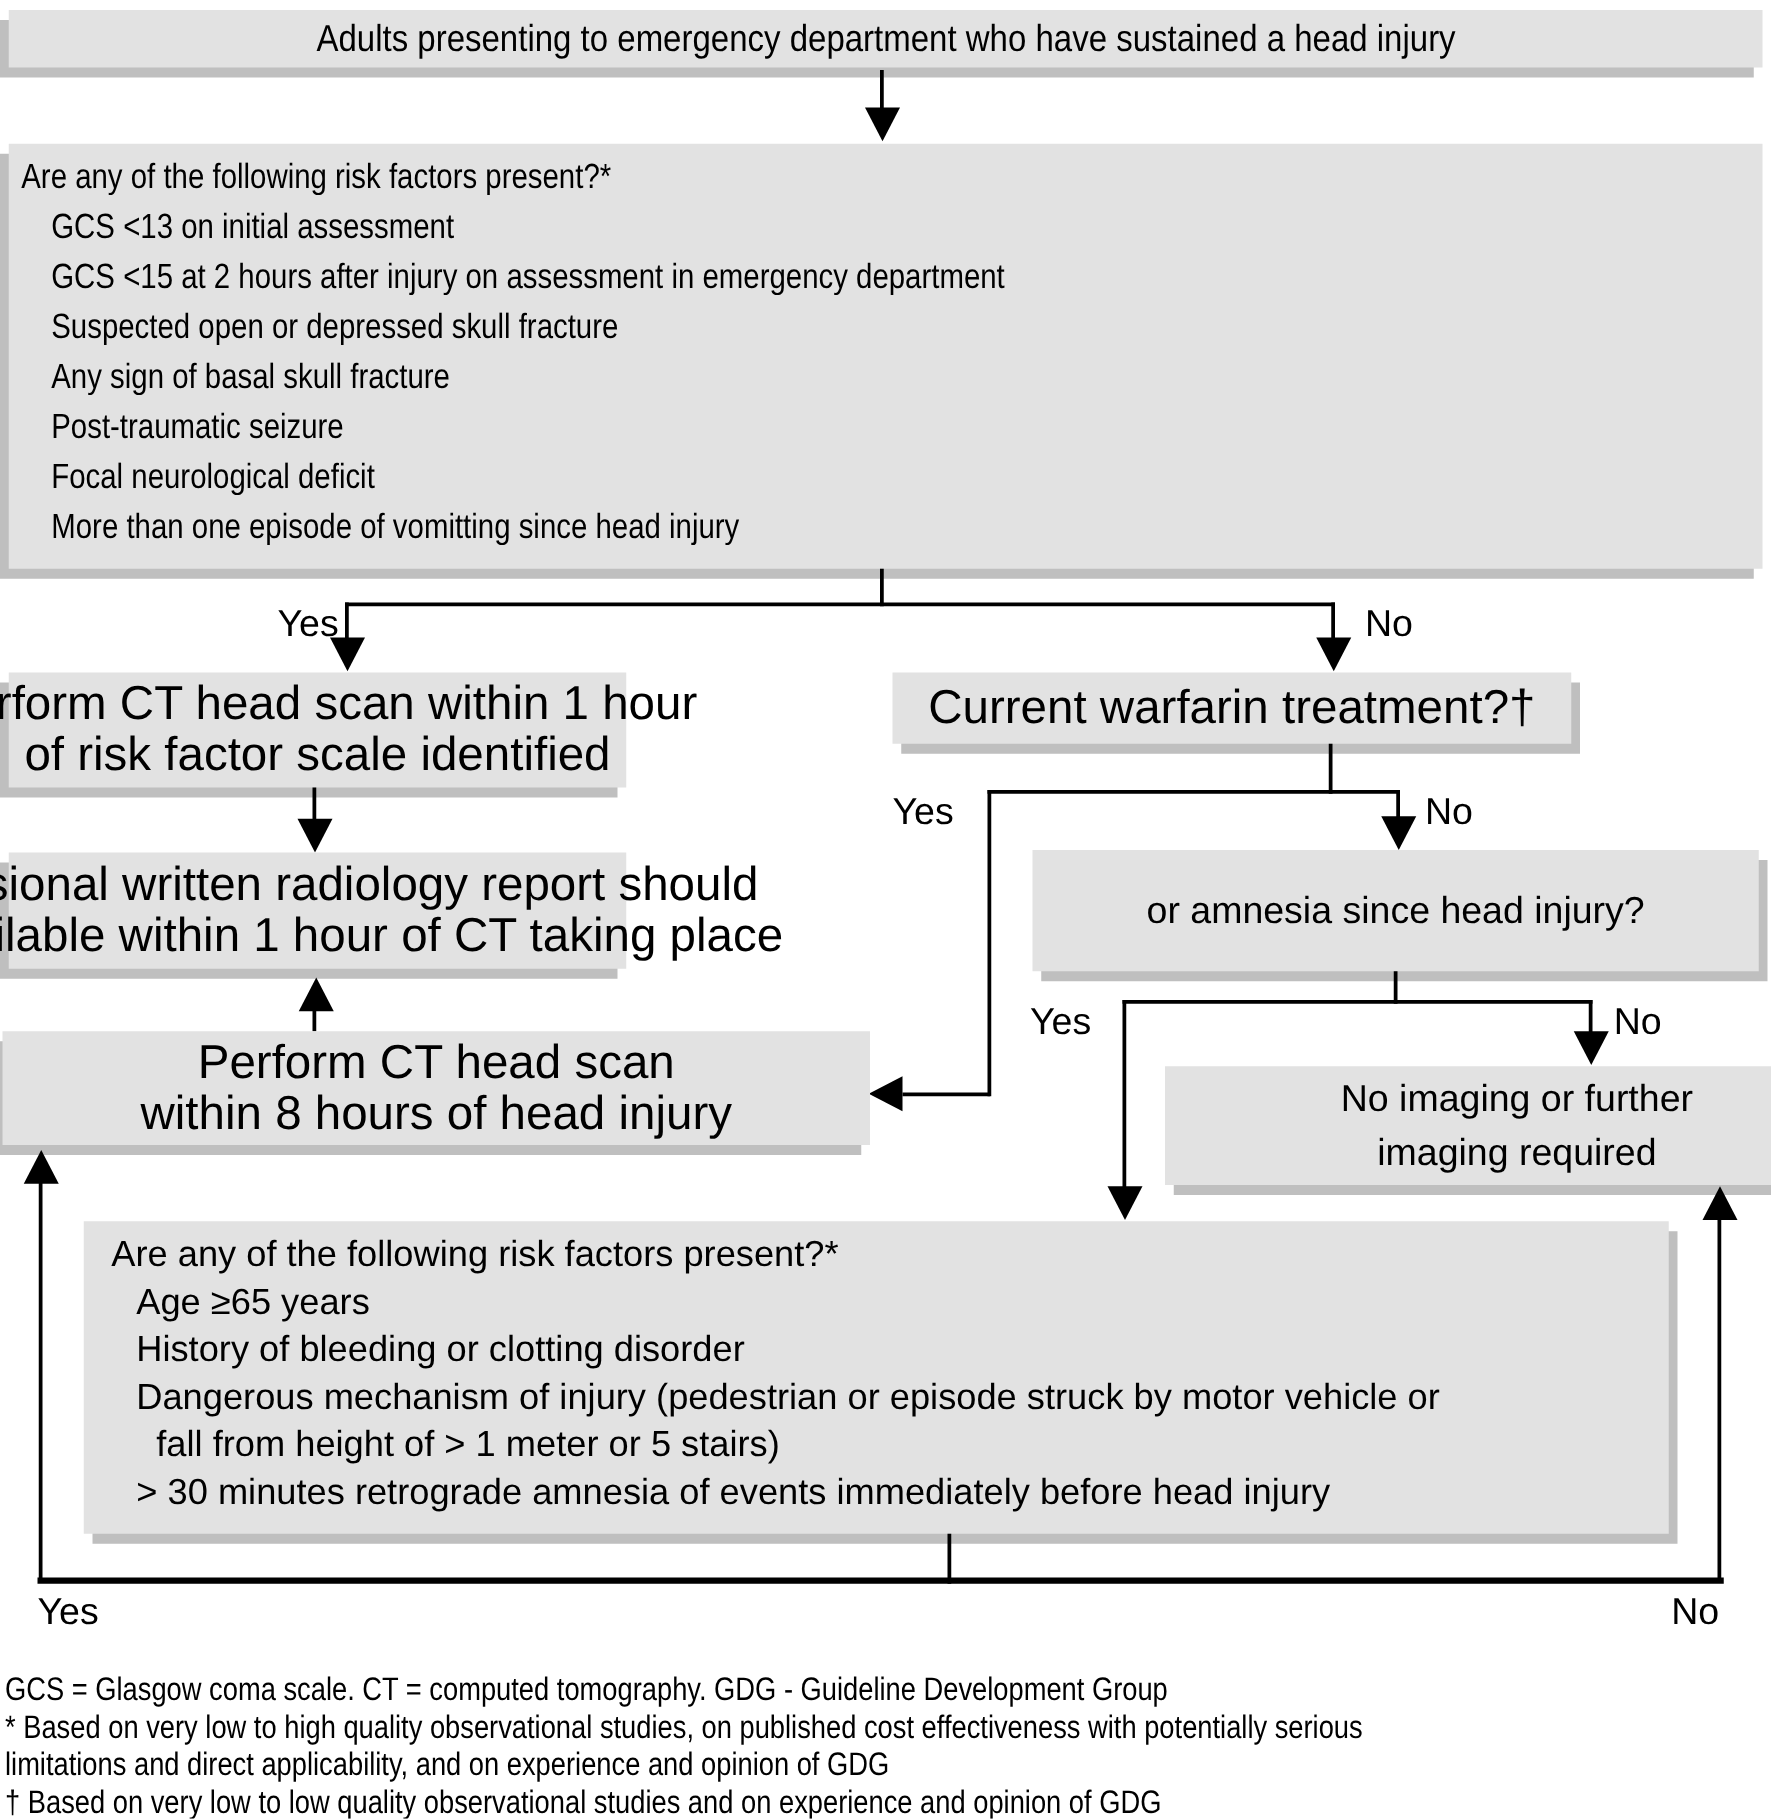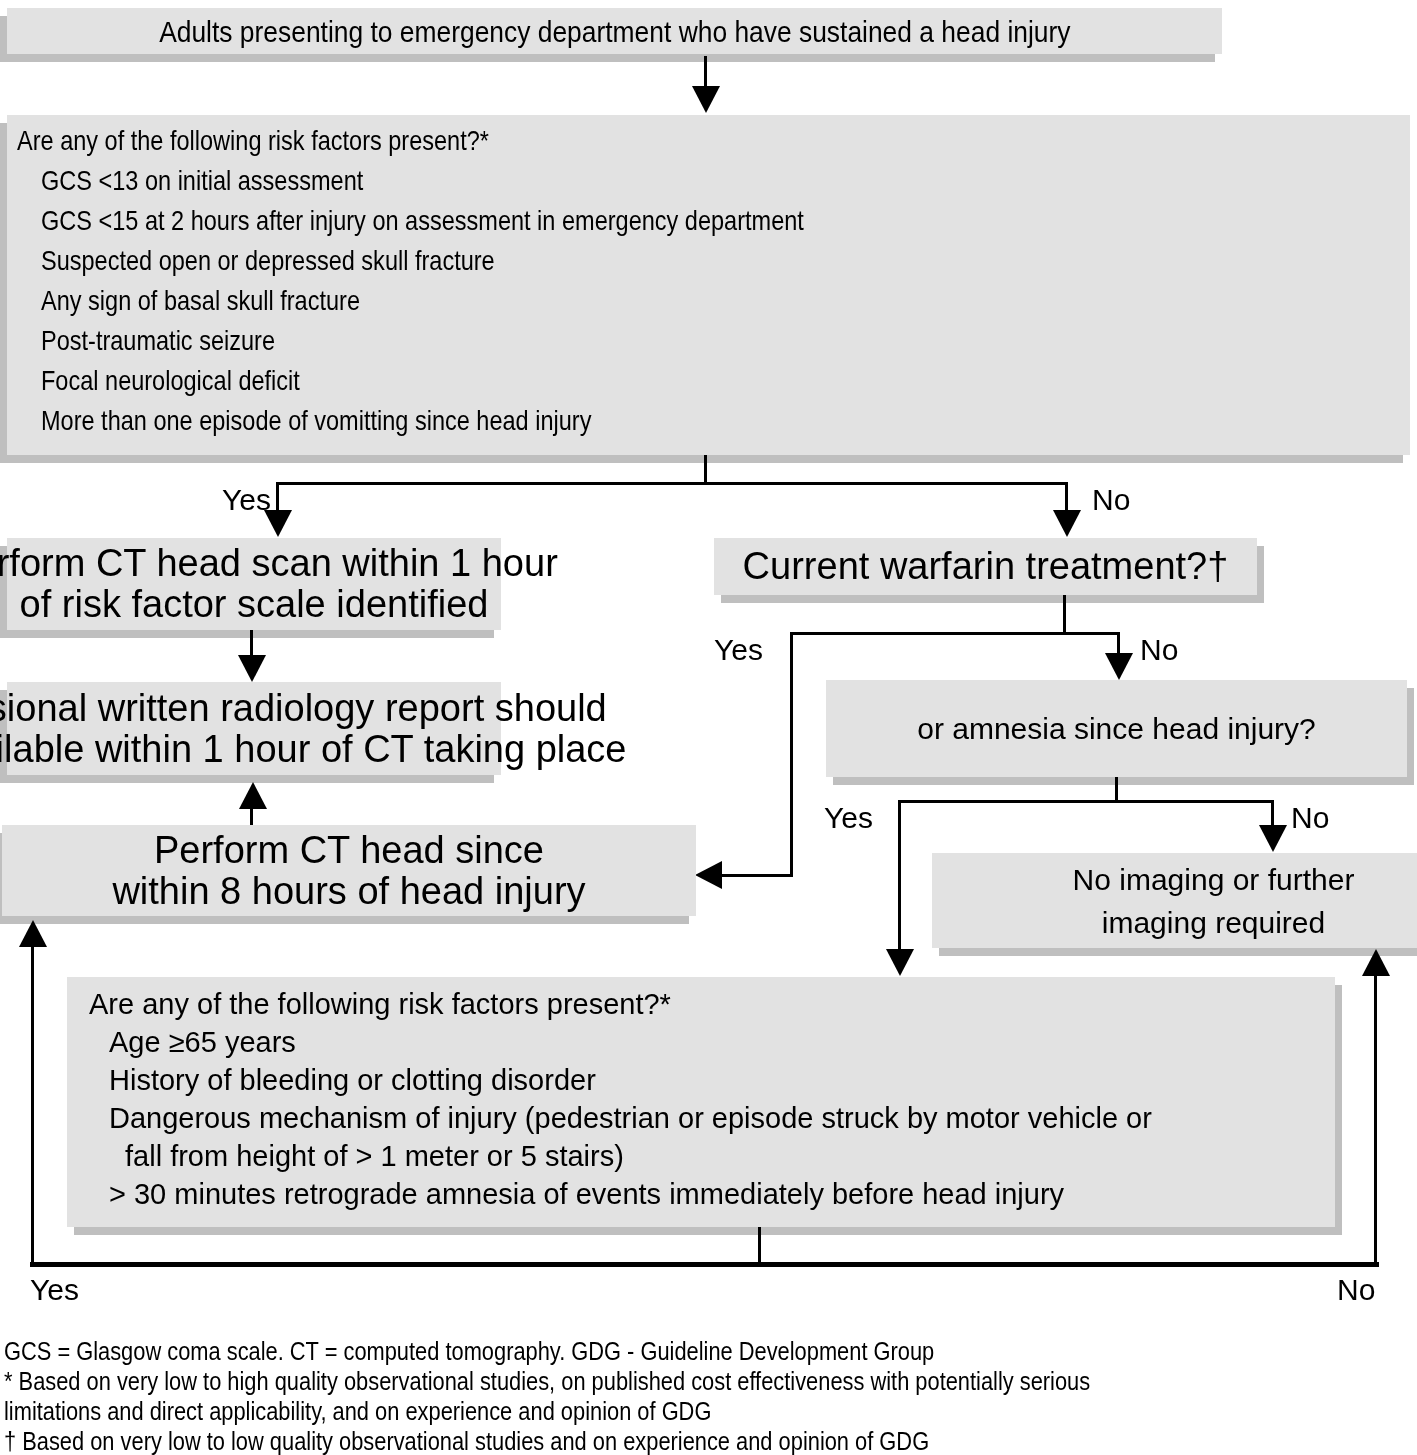--- a/index.html
+++ b/index.html
@@ -29,21 +29,21 @@
   .nowrap{white-space:nowrap;}
   #footer{position:absolute;left:4px;top:1336px;font-size:26px;line-height:30px;}
   #footer .cond{margin:0;}
   .foot-indent{margin-left:20px;}
 </style>
 </head>
 <body>
 
 <div id="canvas">
 
-  <div class="box sh-l ctr" style="left:7px;top:8px;width:1215px;height:46px;font-size:30px;">
+  <div class="box sh-l ctr" style="left:7px;top:8px;width:1403px;height:46px;font-size:30px;">
     <span class="cond-c">Adults presenting to emergency department who have sustained a head injury</span>
   </div>
 
   <div class="line" style="left:704px;top:56px;width:3px;height:34px;"></div>
   <div class="ah down" style="left:692px;top:86px;"></div>
 
   <div class="box sh-l listbox" id="risk1-box" style="left:7px;top:115px;width:1403px;height:340px;box-sizing:border-box;">
     <div class="cond">Are any of the following risk factors present?*</div>
     <div class="cond indent1">GCS &lt;13 on initial assessment</div>
     <div class="cond indent1">GCS &lt;15 at 2 hours after injury on assessment in emergency department</div>
@@ -100,21 +100,21 @@
   <div class="line" style="left:1115px;top:777px;width:3px;height:26px;"></div>
   <div class="line" style="left:898px;top:800px;width:376px;height:3px;"></div>
   <div class="line" style="left:898px;top:800px;width:3px;height:153px;"></div>
   <div class="ah down" style="left:886px;top:949px;"></div>
   <div class="line" style="left:1271px;top:800px;width:3px;height:28px;"></div>
   <div class="ah down" style="left:1259px;top:825px;"></div>
   <div class="lbl" style="left:824px;top:802px;">Yes</div>
   <div class="lbl" style="left:1291px;top:802px;">No</div>
 
   <div class="box sh-l ctr" style="left:2px;top:825px;width:694px;height:91px;">
-    <div class="nowrap">Perform CT head since</div>
+    <div class="nowrap">Perform CT head scan</div>
     <div class="nowrap">within 8 hours of head injury</div>
   </div>
 
   <div class="box sh-r ctr" style="left:932px;top:853px;width:563px;height:95px;font-size:30px;line-height:43px;">
     <div class="nowrap">No imaging or further</div>
     <div class="nowrap">imaging required</div>
   </div>
 
   <div class="box sh-r" id="risk2-box" style="left:67px;top:977px;width:1268px;height:250px;box-sizing:border-box;">
     <div class="nowrap">Are any of the following risk factors present?*</div>

